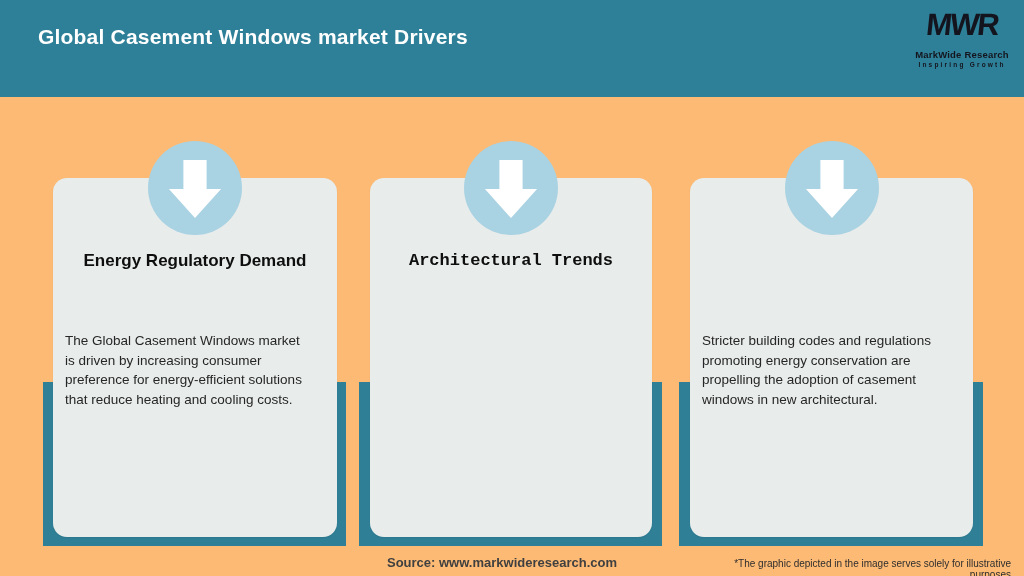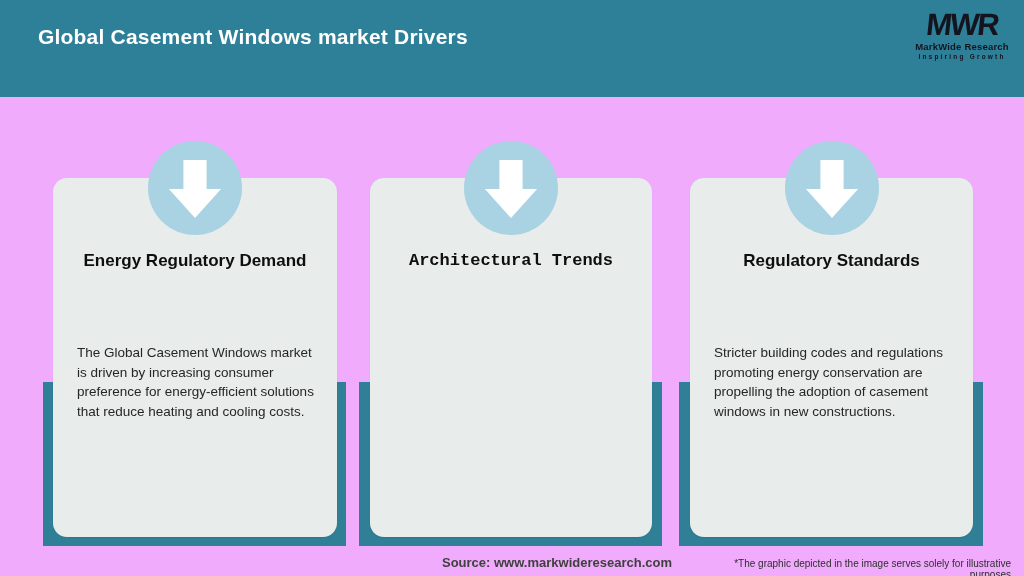--- a/index.html
+++ b/index.html
@@ -1,37 +1,37 @@
 <!DOCTYPE html>
 <html style="--teal: #2E8098; --ribbon_teal: #2F7F96; --circle_blue: #A9D2E2; --card_gray: #E8ECEB; --logo_dark: #14141E;"><head>
 <meta charset="utf-8">
 <style>
   html,body{margin:0;padding:0;background:#ffffff;}
   .canvas{
     position:relative;width:1024px;height:576px;overflow:hidden;
-    background:#f0abfc;font-family:"Liberation Sans","DejaVu Sans",sans-serif;
+    background:#fdba74;font-family:"Liberation Sans","DejaVu Sans",sans-serif;
   }
   
   .header{
     position:absolute;left:0;top:0;width:1024px;height:97px;
     background:var(--teal,#2E8098);
   }
   .page-title{
     position:absolute;left:38px;top:25px;margin:0;
     font-size:21px;font-weight:700;color:#ffffff;letter-spacing:.2px;
   }
   .logo{
     position:absolute;right:14px;top:10px;width:96px;text-align:center;
     color:var(--logo_dark,#14141E);
   }
   .logo-monogram{
     font-size:31px;font-weight:800;line-height:30px;letter-spacing:-2px;
     transform:skewX(-6deg);
   }
-  .logo-name{font-size:9.5px;font-weight:700;letter-spacing:.2px;margin-top:1px;}
+  .logo-name{font-size:9.5px;font-weight:700;letter-spacing:.2px;margin-top:9px;}
   .logo-tagline{font-size:6.5px;font-weight:700;letter-spacing:2.2px;margin-top:1px;}
   
   .ribbon{
     position:absolute;top:382px;height:164px;
     background:var(--ribbon_teal,#2F7F96);
   }
   .ribbon.r1{left:43px;width:303px;}
   .ribbon.r2{left:359px;width:303px;}
   .ribbon.r3{left:679px;width:304px;}
   .card{
@@ -40,37 +40,37 @@
     box-shadow:0 1px 2px rgba(0,0,0,0.06);
   }
   .card.c1{left:53px;width:284px;}
   .card.c2{left:370px;width:282px;font-family:Liberation Mono, monospace;}
   .card.c3{left:690px;width:283px;}
   .card-title{
     position:absolute;left:0;top:73px;width:100%;margin:0;
     text-align:center;font-size:17px;font-weight:700;color:#0e0e0e;
   }
   .card-body{
-    position:absolute;left:12px;right:8px;top:153px;margin:12px;
+    position:absolute;left:12px;right:8px;top:153px;margin:0;
     font-size:13.5px;line-height:19.5px;color:#262626;
     white-space:pre-line;
   }
   .circle{
     position:absolute;top:141px;width:94px;height:94px;border-radius:50%;
     background:var(--circle_blue,#A9D2E2);
     display:flex;align-items:center;justify-content:center;
   }
   .circle.p1{left:148px;}
   .circle.p2{left:464px;}
   .circle.p3{left:785px;}
   .circle svg{display:block;margin-top:2px;}
   
   .source{
     position:absolute;left:332px;top:555px;width:340px;
-    text-align:right;font-size:13px;font-weight:700;color:#404040;
+    text-align:center;font-size:13px;font-weight:700;color:#404040;
   }
   .disclaimer{
     position:absolute;right:13px;top:558px;width:310px;
     text-align:right;font-size:10px;color:#2e2e2e;
   }
 </style>
 </head>
 <body>
 
 <div class="canvas">
@@ -103,25 +103,24 @@
     <h2 class="card-title">Architectural Trends</h2>
   </div>
   <div class="circle p2">
     <svg width="58" height="62" viewBox="0 0 30 32" aria-hidden="true">
       <path d="M9 1 h12 v15 h7.5 L15 31 L1.5 16 H9 Z" fill="#ffffff"></path>
     </svg>
   </div>
 
   <div class="ribbon r3"></div>
   <div class="card c3">
-    <h2 class="card-title">Regulatory Standards</h2>
     <p class="card-body">Stricter building codes and regulations
 promoting energy conservation are
 propelling the adoption of casement
-windows in new constructions.</p>
+windows in new architectural.</p>
   </div>
   <div class="circle p3">
     <svg width="58" height="62" viewBox="0 0 30 32" aria-hidden="true">
       <path d="M9 1 h12 v15 h7.5 L15 31 L1.5 16 H9 Z" fill="#ffffff"></path>
     </svg>
   </div>
 
   <div class="source">Source: www.markwideresearch.com</div>
   <div class="disclaimer">*The graphic depicted in the image serves solely for illustrative purposes</div>
 

